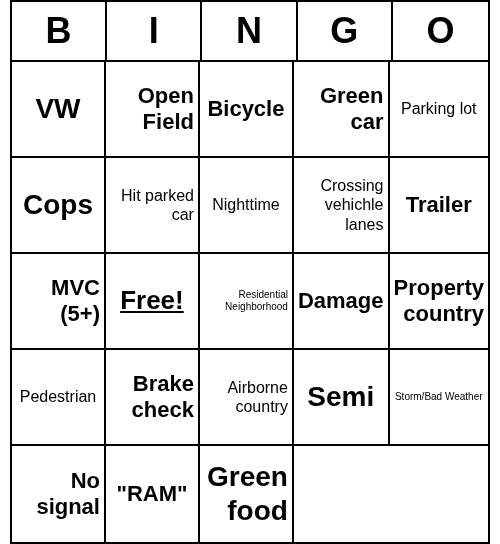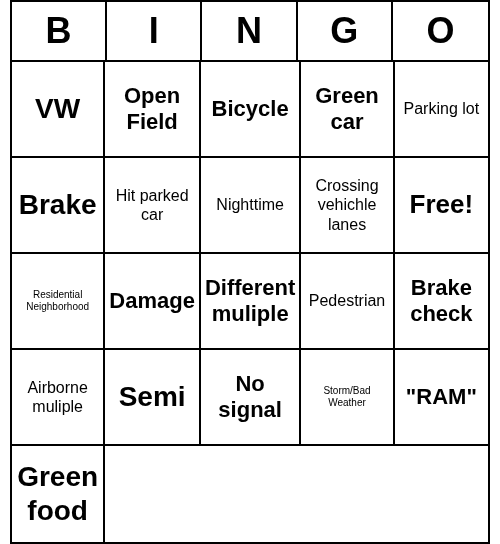--- a/index.html
+++ b/index.html
@@ -35,21 +35,21 @@
       display: grid;
       grid-template-columns: repeat(5, 1fr);
       grid-template-rows: repeat(5, 1fr);
     }
     .bingo-cell {
       border-right: 2px solid #000;
       border-bottom: 2px solid #000;
       display: flex;
       align-items: center;
       justify-content: center;
-      text-align: center;
+      text-align: right;
       padding: 6px 4px;
       min-height: 96px;
       line-height: 1.2;
     }
     .bingo-cell:nth-child(5n) {
       border-right: none;
     }
     .bingo-cell:nth-child(n+21) {
       border-bottom: none;
     }
@@ -66,20 +66,21 @@
     }
     .cell-text.small {
       font-size: 10px;
     }
     .cell-text.medium {
       font-size: 16px;
     }
     .free-cell {
       font-size: 26px;
       font-weight: bold;
+      text-decoration: underline;
     }
   </style>
 </head>
 <body>
 
 <div class="bingo-card">
   <div class="bingo-header">
     <div class="bingo-header-cell">B</div>
     <div class="bingo-header-cell">I</div>
     <div class="bingo-header-cell">N</div>
@@ -96,60 +97,66 @@
       <div class="bingo-cell">
         <span class="cell-text large">Bicycle</span>
       </div>
       <div class="bingo-cell">
         <span class="cell-text large">Green car</span>
       </div>
       <div class="bingo-cell">
         <span class="cell-text medium">Parking lot</span>
       </div>
       <div class="bingo-cell">
-        <span class="cell-text xlarge">Brake</span>
+        <span class="cell-text xlarge">Cops</span>
       </div>
       <div class="bingo-cell">
         <span class="cell-text medium">Hit parked car</span>
       </div>
       <div class="bingo-cell">
         <span class="cell-text medium">Nighttime</span>
       </div>
       <div class="bingo-cell">
         <span class="cell-text medium">Crossing vehichle lanes</span>
       </div>
       <div class="bingo-cell">
+        <span class="cell-text large">Trailer</span>
+      </div>
+      <div class="bingo-cell">
+        <span class="cell-text large">MVC (5+)</span>
+      </div>
+      <div class="bingo-cell">
         <span class="free-cell">Free!</span>
       </div>
       <div class="bingo-cell">
         <span class="cell-text small">Residential Neighborhood</span>
       </div>
       <div class="bingo-cell">
         <span class="cell-text large">Damage</span>
       </div>
       <div class="bingo-cell">
-        <span class="cell-text large">Different muliple</span>
+        <span class="cell-text large">Property country</span>
       </div>
       <div class="bingo-cell">
         <span class="cell-text medium">Pedestrian</span>
       </div>
       <div class="bingo-cell">
         <span class="cell-text large">Brake check</span>
       </div>
       <div class="bingo-cell">
-        <span class="cell-text medium">Airborne muliple</span>
+        <span class="cell-text medium">Airborne country</span>
       </div>
       <div class="bingo-cell">
         <span class="cell-text xlarge">Semi</span>
       </div>
       <div class="bingo-cell">
-        <span class="cell-text large">No signal</span>
+        <span class="cell-text small">Storm/Bad Weather</span>
       </div>
       <div class="bingo-cell">
-        <span class="cell-text small">Storm/Bad Weather</span>
+        <span class="cell-text large">No signal</span>
       </div>
       <div class="bingo-cell">
         <span class="cell-text large">"RAM"</span>
       </div>
       <div class="bingo-cell">
         <span class="cell-text xlarge">Green food</span>
       </div>
     </div>
 </div>
 

